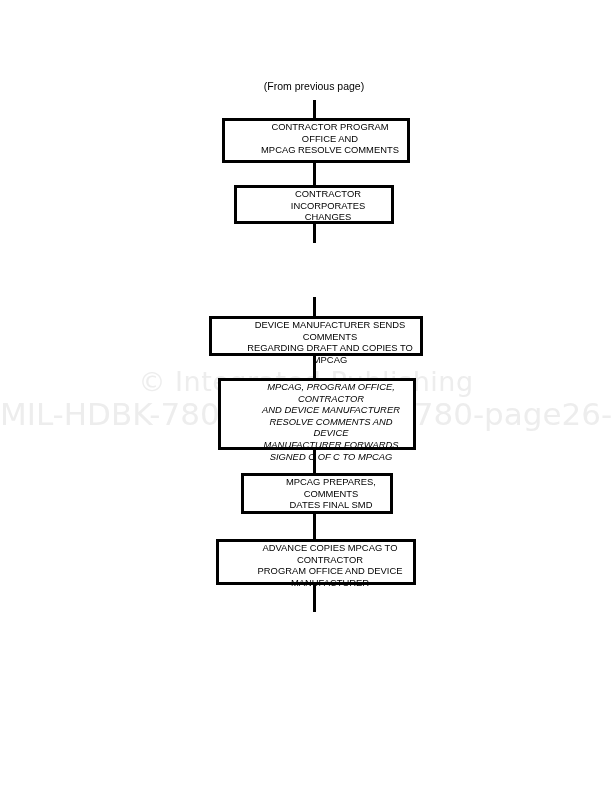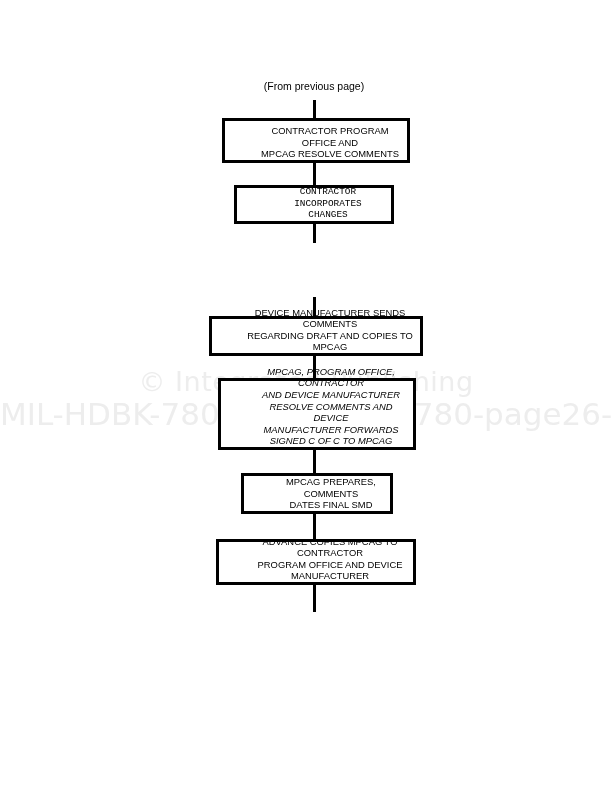--- a/index.html
+++ b/index.html
@@ -69,21 +69,21 @@
     width: 3px;
     background: #000000;
   }
 
   .node {
     position: absolute;
     box-sizing: border-box;
     border: 3px solid #000000;
     background: #ffffff;
     display: flex;
-    align-items: flex-end;
+    align-items: flex-start;
     justify-content: center;
     padding-left: 28px;
   }
   .node .node-text {
     font-size: 9.4px;
     line-height: 11.6px;
     color: #000000;
     text-align: center;
     white-space: pre-line;
     padding: 0 4px;
@@ -108,21 +108,21 @@
     <div class="connector" style="left:305px;top:343px;height:23px;"></div>
     <div class="connector" style="left:305px;top:437px;height:24px;"></div>
     <div class="connector" style="left:305px;top:501px;height:26px;"></div>
     <div class="connector" style="left:305px;top:572px;height:28px;"></div>
 
     <div class="node" style="left:214px;top:106px;width:188px;height:45px;">
       <div class="node-text">CONTRACTOR PROGRAM OFFICE AND
 MPCAG RESOLVE COMMENTS</div>
     </div>
 
-    <div class="node" style="left:226px;top:173px;width:160px;height:39px;font-family:Liberation Mono, monospace;">
+    <div class="node" style="left:226px;top:173px;width:160px;height:39px;">
       <div class="node-text">CONTRACTOR INCORPORATES
 CHANGES</div>
     </div>
 
 
     <div class="node" style="left:201px;top:304px;width:214px;height:40px;">
       <div class="node-text">DEVICE MANUFACTURER SENDS COMMENTS
 REGARDING DRAFT AND COPIES TO MPCAG</div>
     </div>
 

